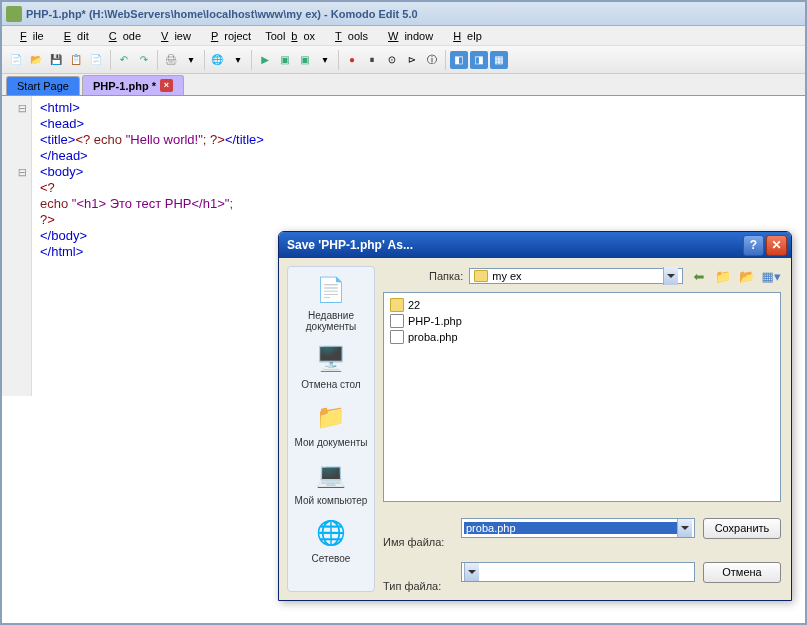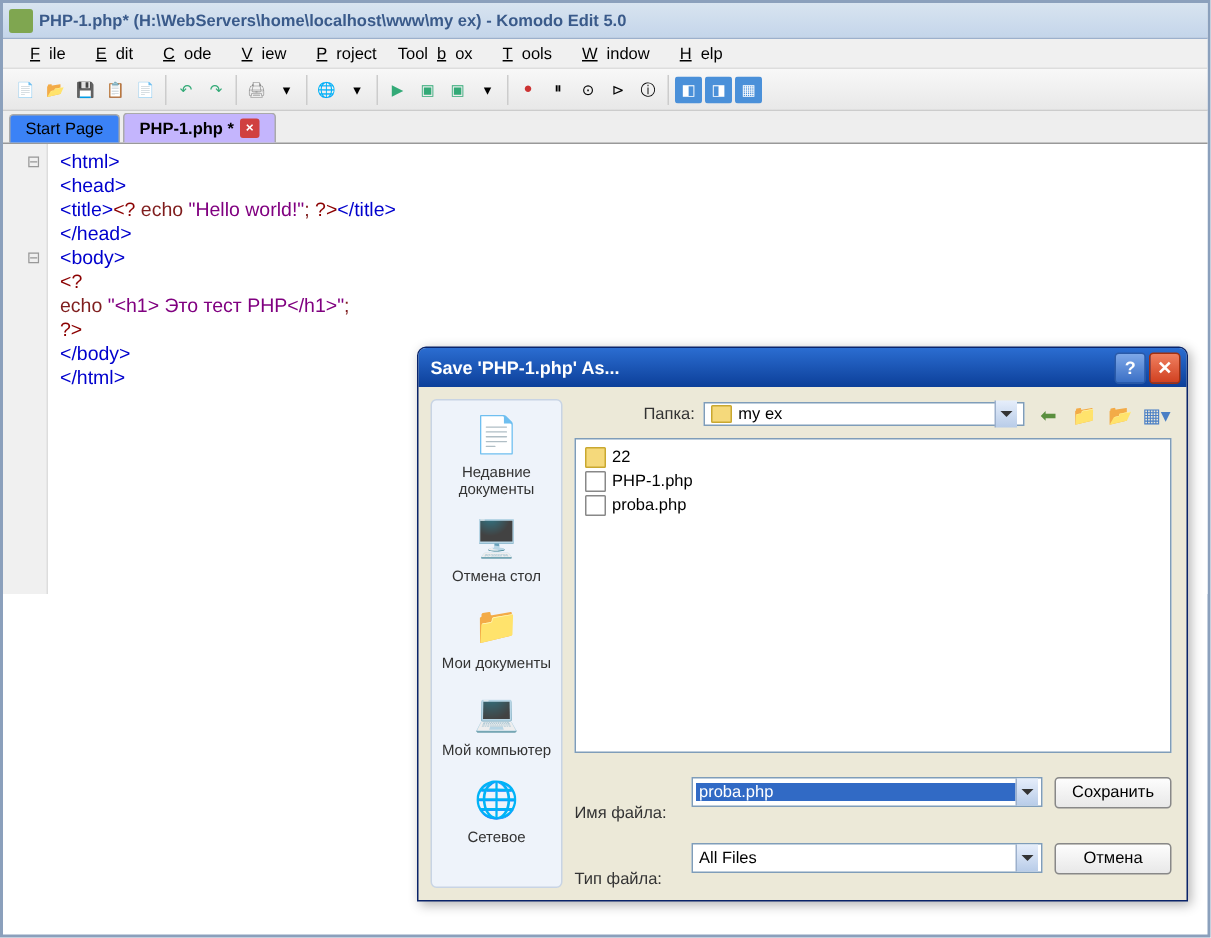--- a/index.html
+++ b/index.html
@@ -224,21 +224,20 @@
           <label>Имя файла:</label>
           <div class="combo">
             <span class="cval selected">proba.php</span>
             <span class="arrow">
                 <span class="arrow-tri"></span>
               </span>
           </div>
           <button class="dlg-btn">Сохранить</button>
           <label>Тип файла:</label>
           <div class="combo">
-            <span class="cval">All Files</span>
             <span class="arrow">
                 <span class="arrow-tri"></span>
               </span>
           </div>
           <button class="dlg-btn">Отмена</button>
         </div>
       </div>
     </div>
   </div>
 </div>

